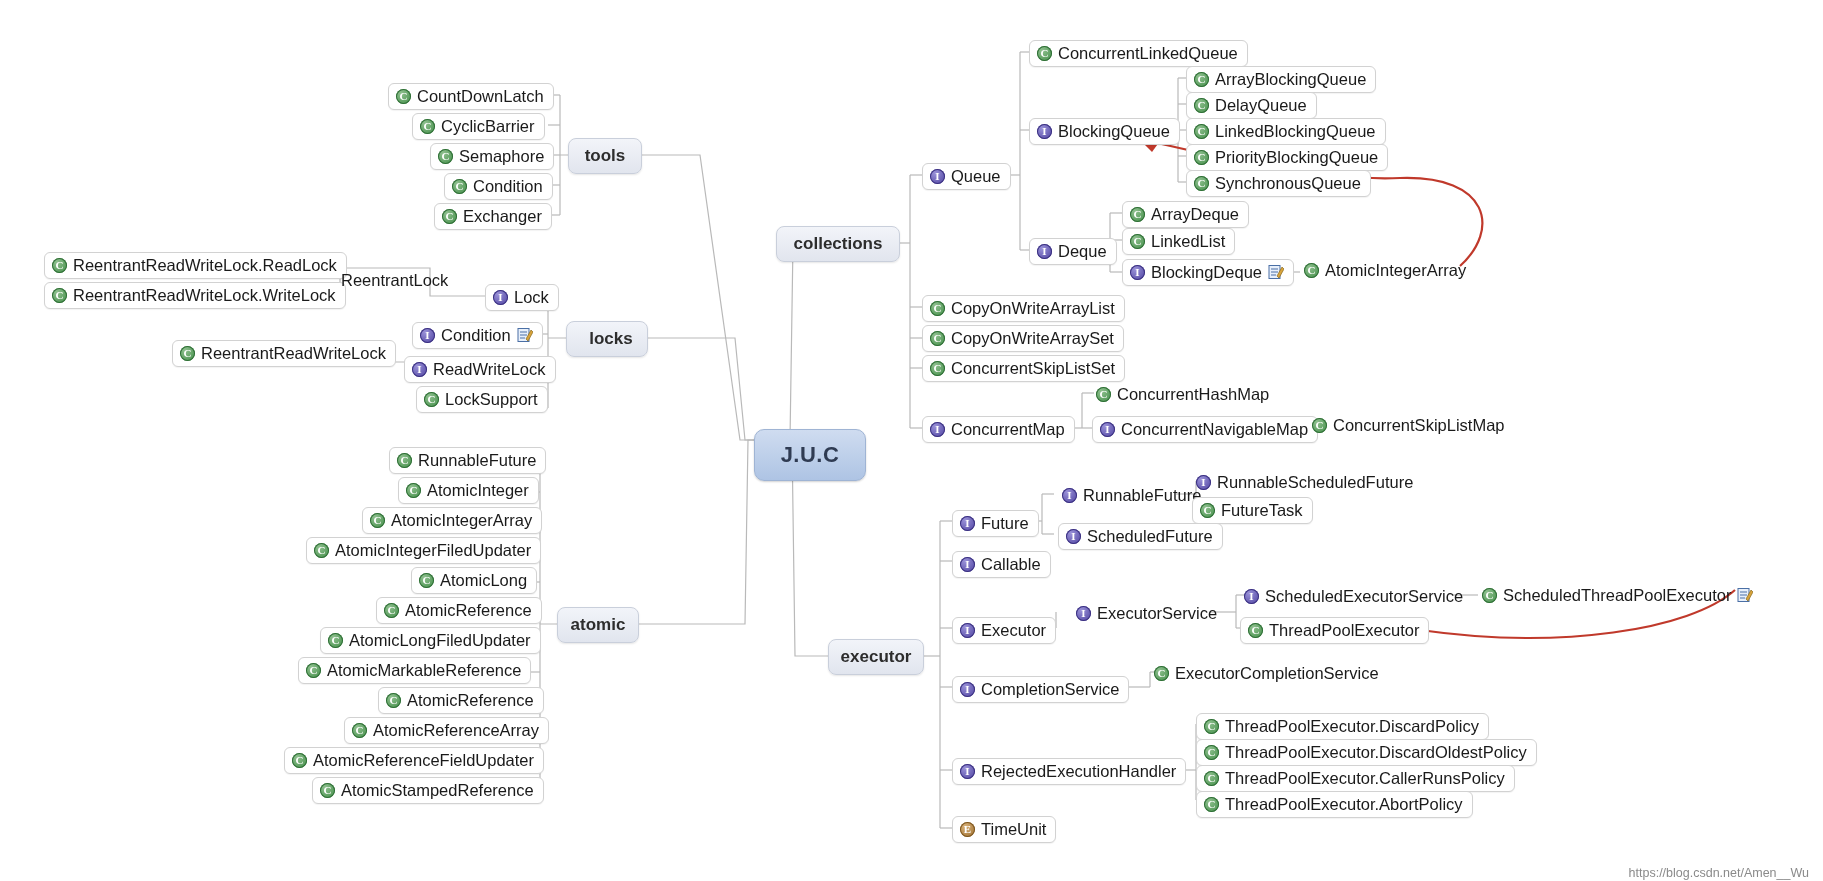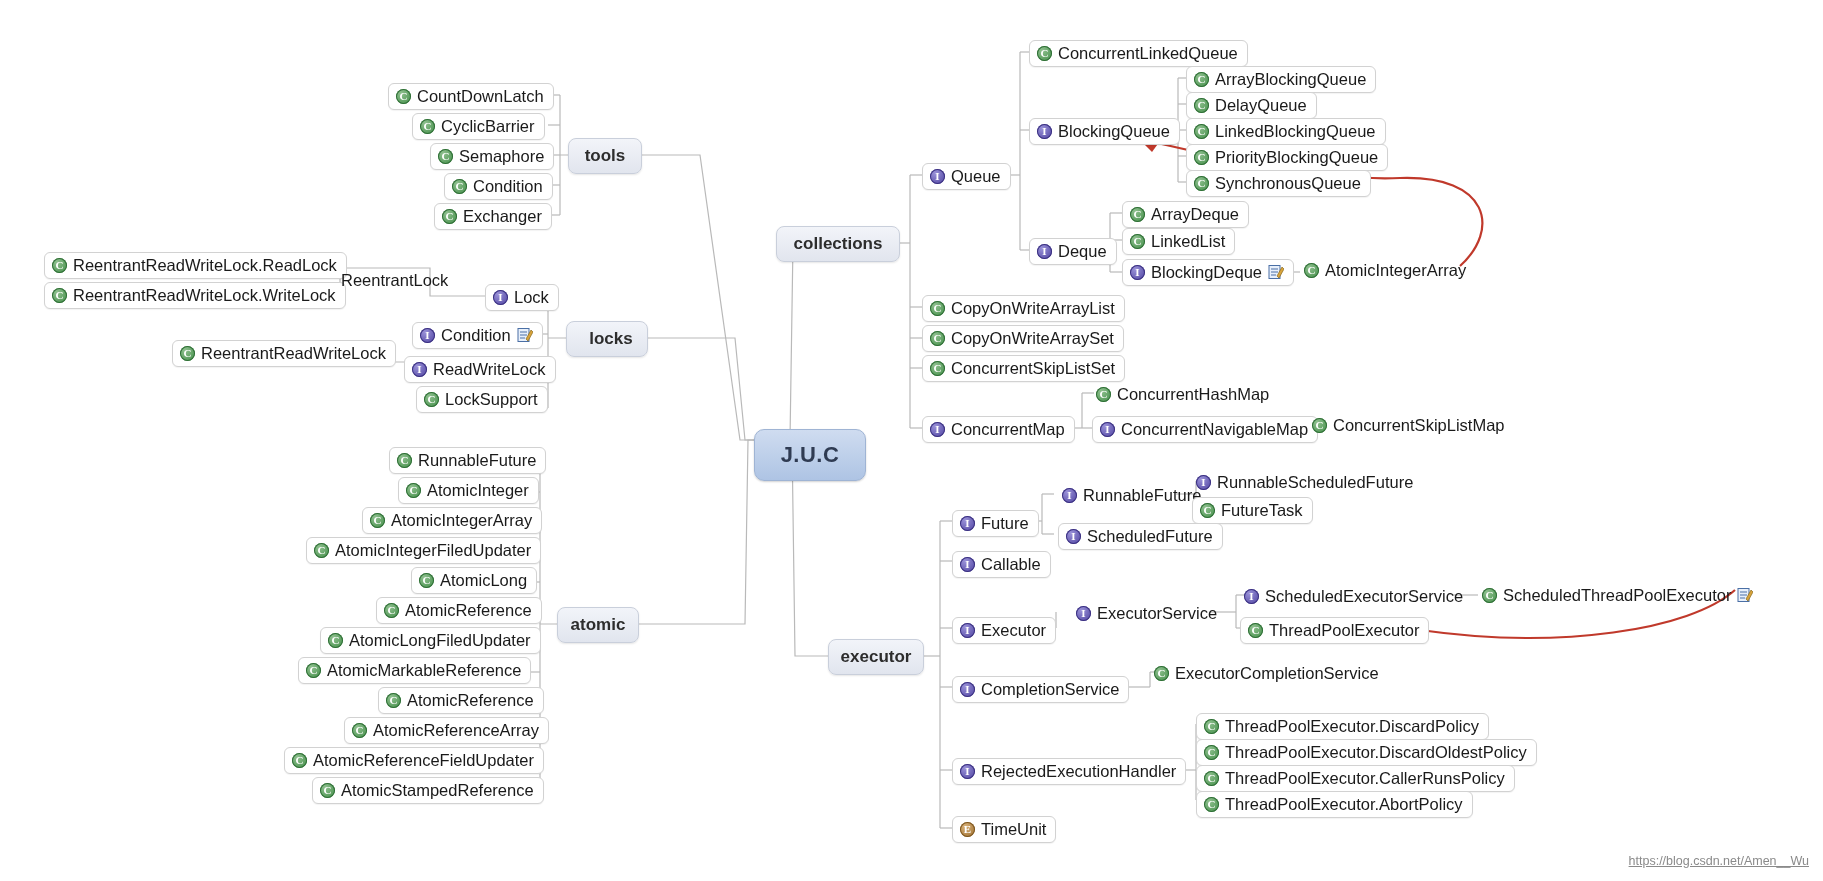--- a/index.html
+++ b/index.html
@@ -476,14 +476,14 @@
     </div>
   <div class="node" style="left:1196px;top:791px;">
     <span class="ic ic-class">C</span>
     <span>ThreadPoolExecutor.AbortPolicy</span>
     </div>
   <div class="node" style="left:952px;top:816px;">
     <span class="ic ic-enum">E</span>
     <span>TimeUnit</span>
     </div>
 
-  <div class="watermark" style="right:14px;bottom:13px;text-decoration:underline;">https://blog.csdn.net/Amen__Wu</div>
+  <div class="watermark" style="right:14px;bottom:1px;">https://blog.csdn.net/Amen__Wu</div>
 </div>
 
 </body></html>

